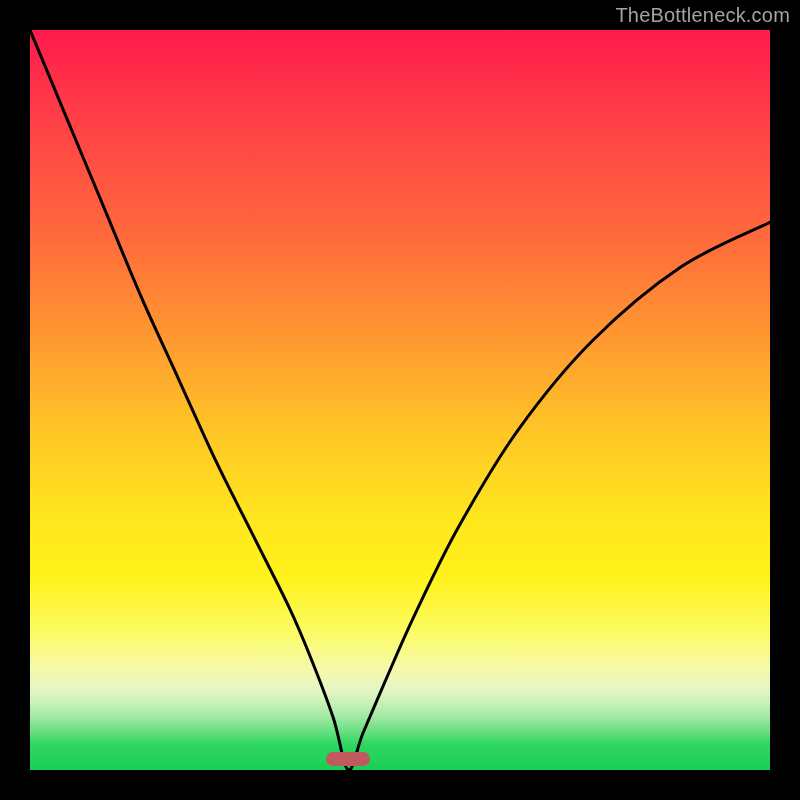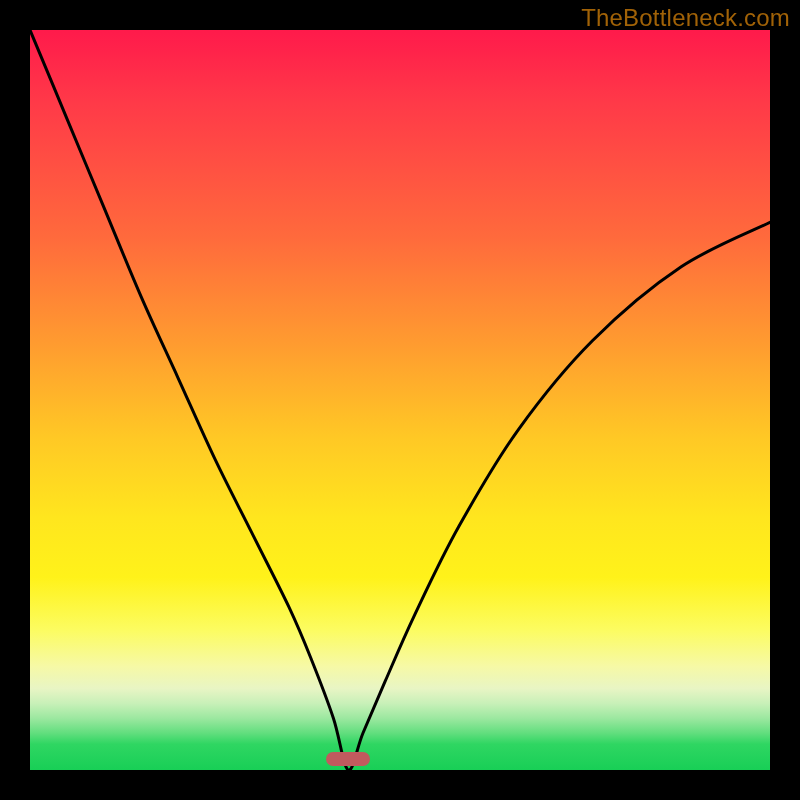--- a/index.html
+++ b/index.html
@@ -41,22 +41,22 @@
       #9ce8a0 93%,
       #62de7e 95%,
       #2fd662 96.5%,
       #18cf56 100%
     );
   }
   .watermark {
     position: absolute;
     top: 4px;
     right: 10px;
-    color: #a16207;
-    font-size: 24px;
+    color: #a3a3a3;
+    font-size: 20px;
     letter-spacing: 0.2px;
   }
   svg.curve {
     position: absolute;
     top: 0;
     left: 0;
     width: 740px;
     height: 740px;
   }
   .confidence-marker {

